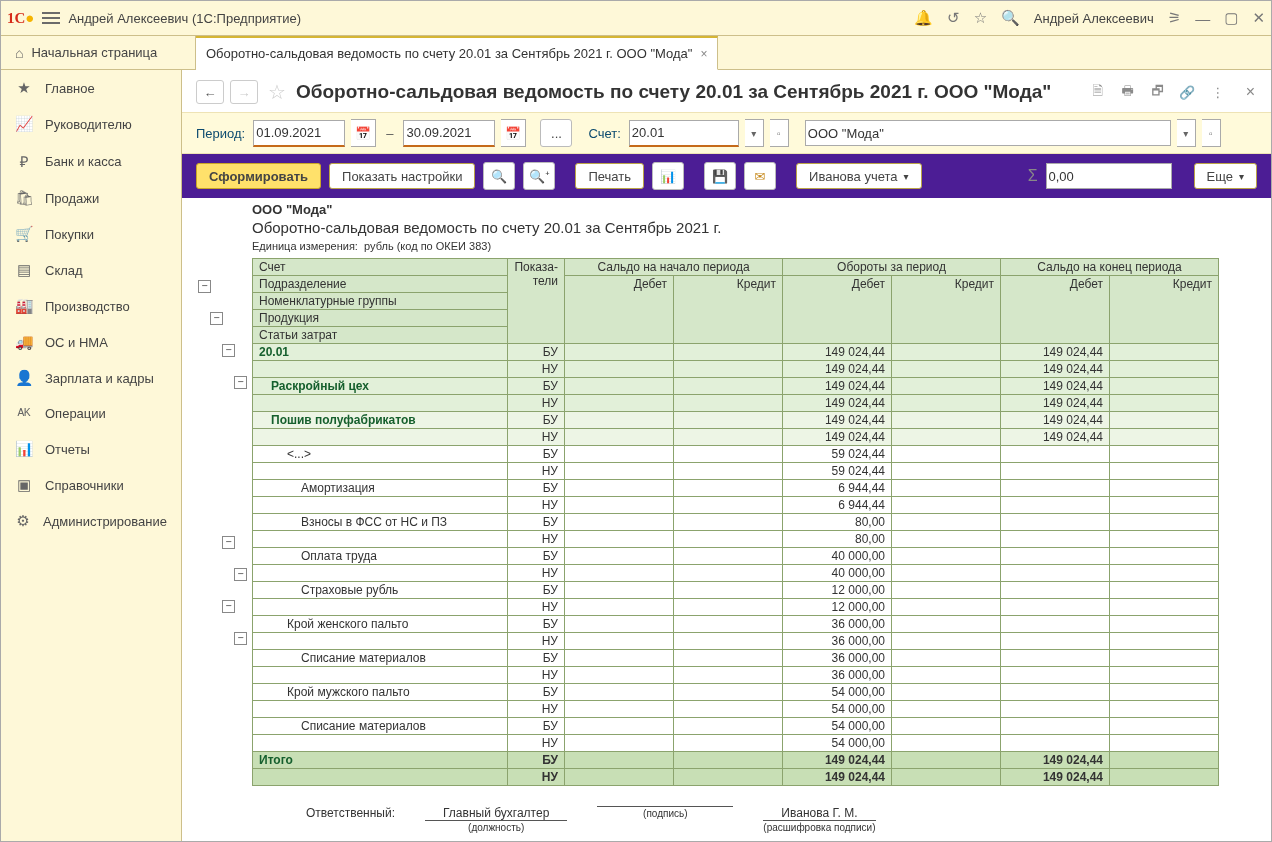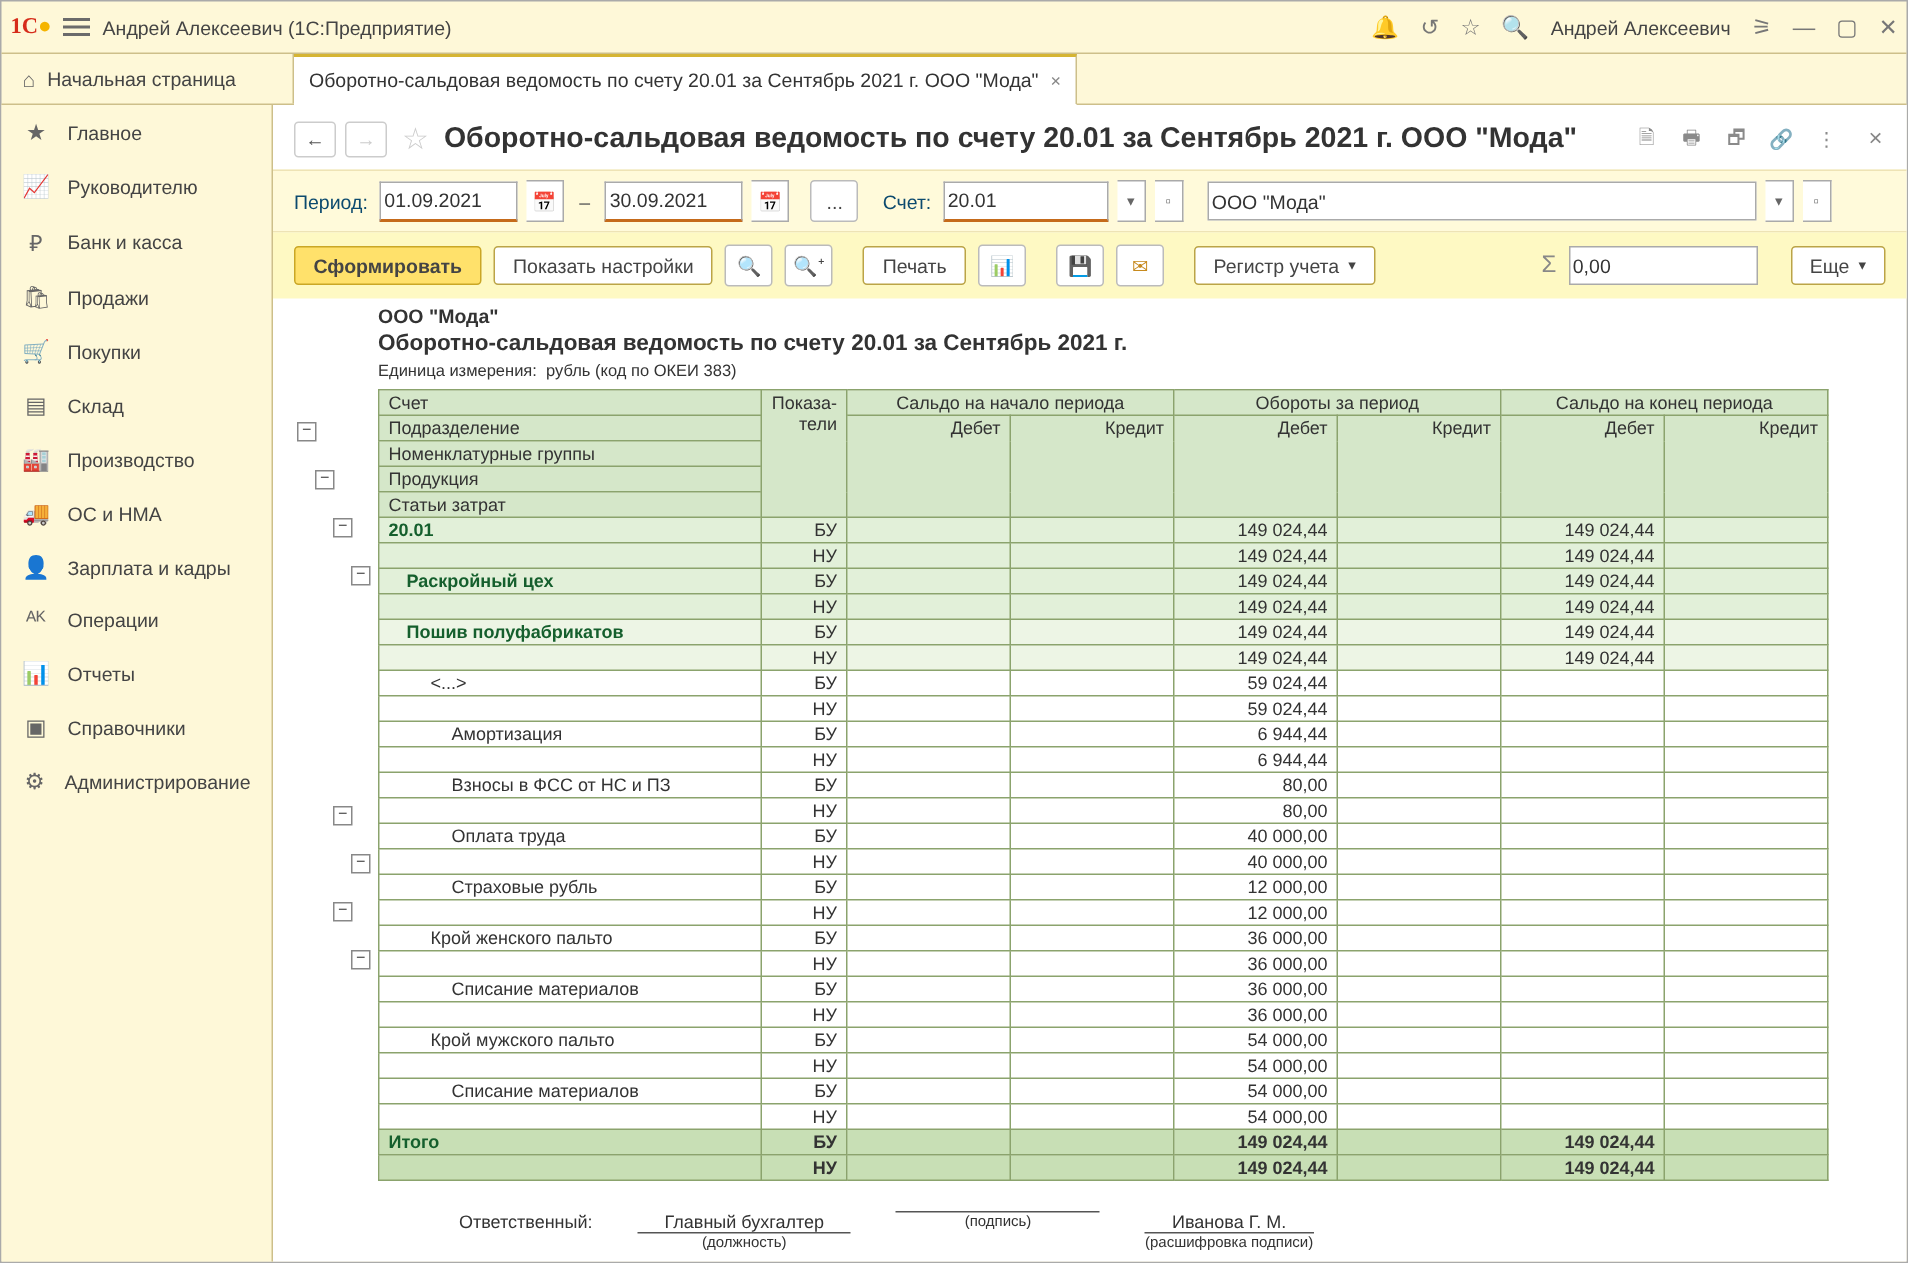--- a/index.html
+++ b/index.html
@@ -52,34 +52,34 @@
 .params-bar{display:flex;align-items:center;gap:6px;padding:6px 14px;background:#fffada;border-top:1px solid #eee3b5;border-bottom:1px solid #eee3b5;font-size:13px}
 .label{color:#0c4a6e;margin-right:2px}
 .textbox{height:24px;border:1px solid #aaa;background:#fff;padding:0 2px;font-size:13px;display:flex;align-items:center}
 .date-box{width:86px;border-bottom:2px solid #c56a1a}
 .cal-btn{width:24px;height:26px;border:1px solid #aaa;border-left:none;background:#fff;display:flex;align-items:center;justify-content:center;color:#666;cursor:pointer}
 .acct-box{width:104px;border-bottom:2px solid #c56a1a}
 .dd-btn{width:18px;height:26px;border:1px solid #aaa;border-left:none;background:#fff;display:flex;align-items:center;justify-content:center;color:#666;cursor:pointer;font-size:10px}
 .org-box{flex:1;max-width:360px}
 .dash{padding:0 4px;color:#555}
 
-.action-bar{display:flex;align-items:center;gap:8px;padding:8px 14px;background:#fef9c3}
+.action-bar{display:flex;align-items:center;gap:8px;padding:8px 14px;background:#4c1d95}
 .btn{height:26px;padding:0 12px;border:1px solid #bba447;background:#fff;border-radius:3px;cursor:pointer;display:flex;align-items:center;gap:6px;font-size:13px;color:#444}
 .btn.primary{background:#ffe16b;font-weight:bold;border-color:#caa726}
 .icon-btn{width:30px;height:26px;border:1px solid #bbb;background:#fff;border-radius:3px;display:flex;align-items:center;justify-content:center;cursor:pointer;color:#444}
 .reg-btn{font-size:13px}
 .sum-box{margin-left:auto}
 .sigma{color:#888;font-size:16px;margin-right:4px}
 .sum-field{width:120px;text-align:right}
 .more-btn{font-size:13px}
 
 .report-wrap{flex:1;overflow:auto;padding:0 16px 12px 16px}
 .report{margin-left:54px;margin-top:4px}
 .org-line{font-weight:bold;font-size:13px}
-.rep-title{font-weight:bold;font-size:15px;margin-top:2px}
+.rep-title{font-weight:normal;font-size:15px;margin-top:2px}
 .unit-line{font-size:11px;margin-top:4px}
 
 table.rpt{border-collapse:collapse;margin-top:6px;font-size:12px}
 table.rpt th,table.rpt td{border:1px solid var(--table-border);padding:1px 6px;vertical-align:top}
 th{font-weight:normal;background:var(--header-green);text-align:center}
 th.lh{text-align:left}
 .acc-cell{width:200px}
 .ind-cell{width:44px;text-align:right}
 .num-cell{width:96px;text-align:right}
 tr.green td{background:var(--row-green)}
@@ -233,21 +233,21 @@
       <div class="action-bar">
         <button class="btn primary">Сформировать</button>
         <button class="btn">Показать настройки</button>
         <span class="icon-btn">🔍</span>
         <span class="icon-btn">🔍⁺</span>
         <button class="btn" style="margin-left:12px">Печать</button>
         <span class="icon-btn">📊</span>
         <span class="icon-btn" style="margin-left:12px;color:#2a67c9">💾</span>
         <span class="icon-btn" style="color:#c78a1e">✉</span>
         <button class="btn reg-btn" style="margin-left:12px">
-            <span>Регистр учета</span> 
+            <span>Иванова учета</span> 
             <span style="font-size:10px">▾</span>
           </button>
         <div class="sum-box" style="display:flex;align-items:center;gap:4px">
           <span class="sigma">Σ</span>
           <span class="textbox sum-field">0,00</span>
         </div>
         <button class="btn more-btn" style="margin-left:14px">
             <span>Еще</span> 
             <span style="font-size:10px">▾</span>
           </button>

